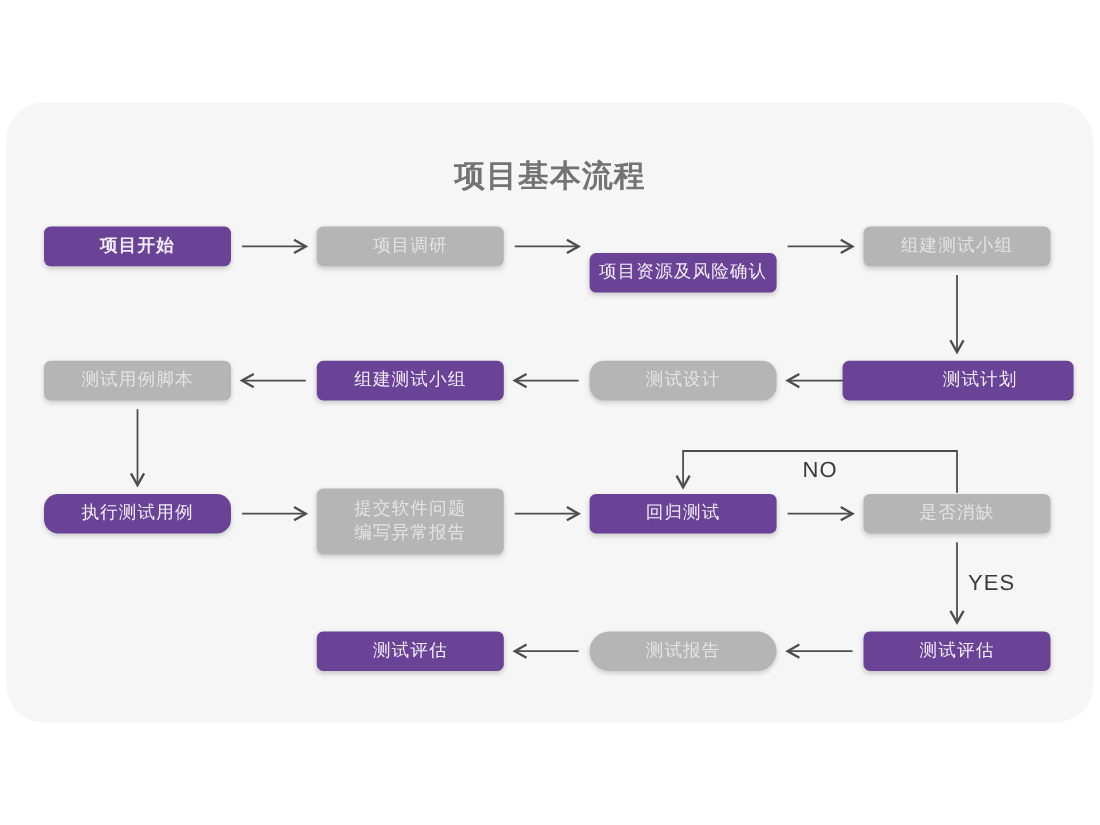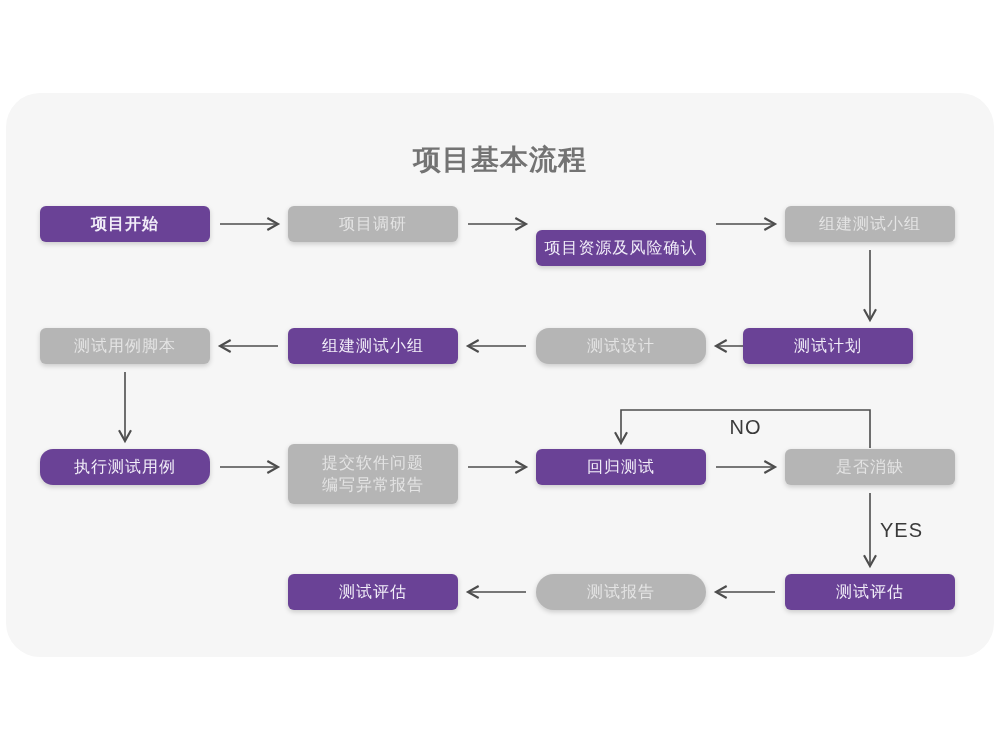--- a/index.html
+++ b/index.html
@@ -71,21 +71,21 @@
       </g>
   </svg>
   <div id="nodes">
       <div class="node purple" style="left: 40px; top: 206px; font-weight: bold;">项目开始</div>
       <div class="node gray" style="left: 288px; top: 206px; text-align: right;">项目调研</div>
       <div class="node purple" style="left: 536px; top: 206px; margin-top: 24px;">项目资源及风险确认</div>
       <div class="node gray" style="left: 785px; top: 206px;">组建测试小组</div>
       <div class="node gray" style="left: 40px; top: 328px;">测试用例脚本</div>
       <div class="node purple" style="left: 288px; top: 328px;">组建测试小组</div>
       <div class="node gray" style="left: 536px; top: 328px; border-radius: 13px;">测试设计</div>
-      <div class="node purple" style="left: 743px; top: 328px;">测试计划</div>
+      <div class="node purple" style="left: 766px; top: 328px; padding-left: 40px;">测试计划</div>
       <div class="node purple" style="left: 40px; top: 449px; border-radius: 13px;">执行测试用例</div>
       <div class="node gray" style="left: 288px; top: 444px; height: 60px;">提交软件问题
 编写异常报告</div>
       <div class="node purple" style="left: 536px; top: 449px;">回归测试</div>
       <div class="node gray" style="left: 785px; top: 449px;">是否消缺</div>
       <div class="node purple" style="left: 288px; top: 574px;">测试评估</div>
       <div class="node gray" style="left: 536px; top: 574px; border-radius: 18px;">测试报告</div>
       <div class="node purple" style="left: 785px; top: 574px;">测试评估</div>
     </div>
 </div>

